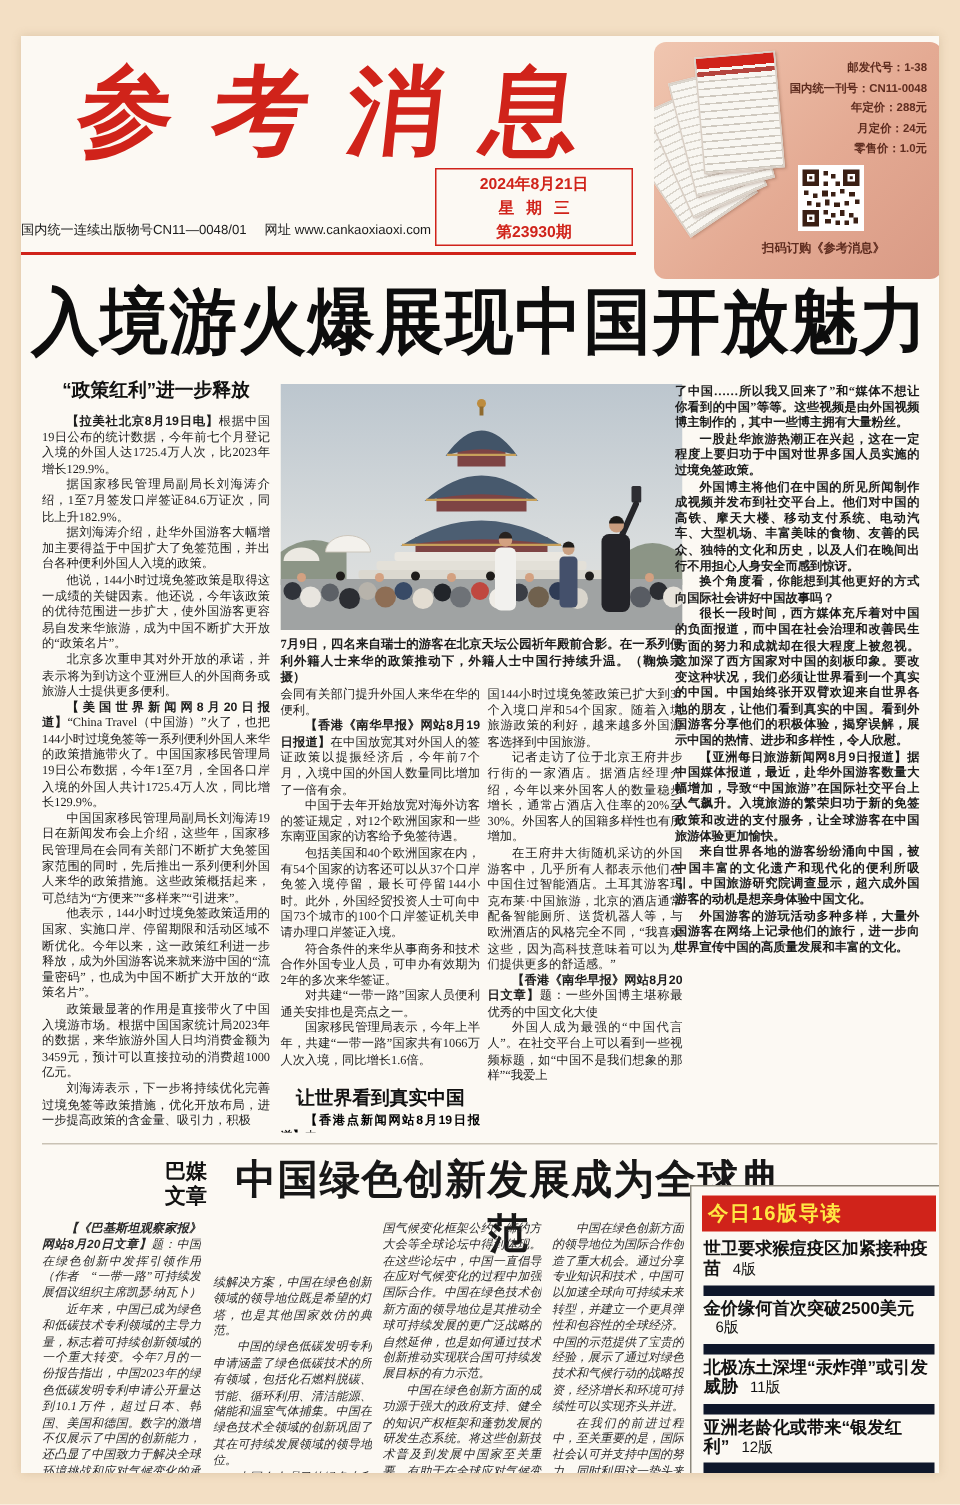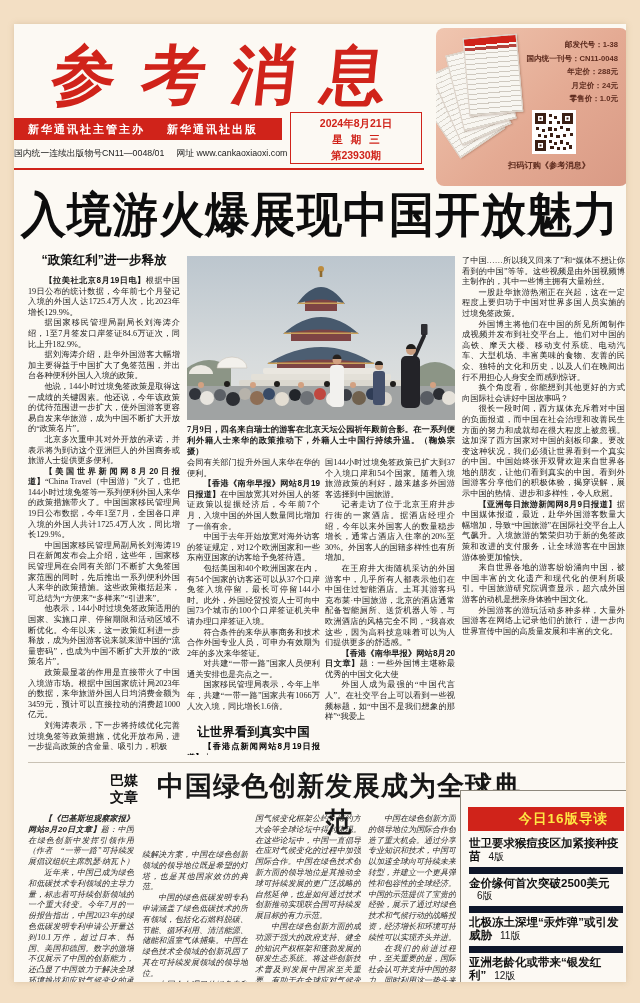--- a/index.html
+++ b/index.html
@@ -49,56 +49,52 @@
   .sh2{left:173px;top:700px;width:133px;}
   .col{position:absolute;font-size:8.2px;line-height:10.6px;color:#1c1c1c;overflow:hidden;text-align:justify;}
   .p{margin:0;text-indent:2em;text-align:justify;}
   .cont .p:first-child{text-indent:0;}
   .p b{font-family:"Liberation Sans",sans-serif;}
   .col1{left:14px;top:252px;width:152px;height:480px;}
   .col2{left:173px;top:434px;width:133px;height:264px;}
   .col2tail{position:absolute;left:173px;top:718px;width:133px;height:13px;overflow:hidden;
             font-size:8.2px;line-height:10.6px;}
   .col3{left:311px;top:434px;width:130px;height:298px;}
-  .col4{left:448px;top:232px;width:163px;height:500px;}
+  .col4{left:436px;top:232px;width:163px;height:500px;font-weight:bold;}
   .photo{position:absolute;left:173px;top:232px;width:268px;height:164px;margin:0;}
   .caption{position:absolute;left:173px;top:400px;width:268px;font-size:8.3px;line-height:11px;
            font-weight:bold;color:#1c1c1c;text-align:justify;}
   
   .hrule{position:absolute;left:14px;top:738px;width:597px;height:1px;background:#c9c2b4;}
   .kicker{position:absolute;left:96px;top:748px;font-family:"Liberation Sans",sans-serif;
           font-weight:bold;font-size:14px;line-height:17px;color:#111;text-align:center;}
   .bheadline{position:absolute;left:130px;top:744px;width:390px;margin:0;text-align:center;
              font-family:"Liberation Sans",sans-serif;font-weight:900;font-size:27px;line-height:36px;
              color:#171717;letter-spacing:1px;}
   .bcol{position:absolute;top:790px;height:178px;font-size:8px;line-height:10.8px;font-style:italic;
         color:#2a2a2a;overflow:hidden;text-align:justify;}
   .b1{left:14px;width:106px;}
   .b2{left:128px;width:106px;margin-top:36px;}
   .b3{left:241px;width:106px;}
   .b4{left:354px;width:88px;}
   
   .digest{position:absolute;left:446px;top:766px;width:170px;background:#fcf9f3;border:1px solid #8e897d;
           box-shadow:4px 4px 0 #d9cdb6;padding-bottom:2px;}
   .digest-title{background:#d0231a;color:#ffe843;font-family:"Liberation Sans",sans-serif;font-weight:bold;
-                font-size:13.5px;text-align:right;padding:3px 16px;margin:16px 7px 6px;letter-spacing:1px;}
+                font-size:13.5px;text-align:left;padding:3px 4px;margin:6px 7px 6px;letter-spacing:1px;}
   .digest-item{font-family:"Liberation Sans",sans-serif;font-weight:bold;font-size:11.5px;line-height:12.8px;
                color:#121212;margin:0 8px 3px;padding-bottom:3px;border-bottom:7px solid #0f172a;}
   .digest-item .dp{font-size:10px;font-weight:normal;margin-left:8px;}
 </style>
 </head>
 <body>
 
 <div class="paper">
 
   <div class="logo">参考消息</div>
-  <div class="banner">
-    <span>新华通讯社主管主办</span>
-    <span>新华通讯社出版</span>
-  </div>
   <div class="datebox">
     <div>2024年8月21日</div>
     <div class="sp">星期三</div>
     <div>第23930期</div>
   </div>
   <div class="publine">
     <span>国内统一连续出版物号CN11—0048/01</span><span>网址 www.cankaoxiaoxi.com</span>
   </div>
   <div class="redrule"></div>
 

